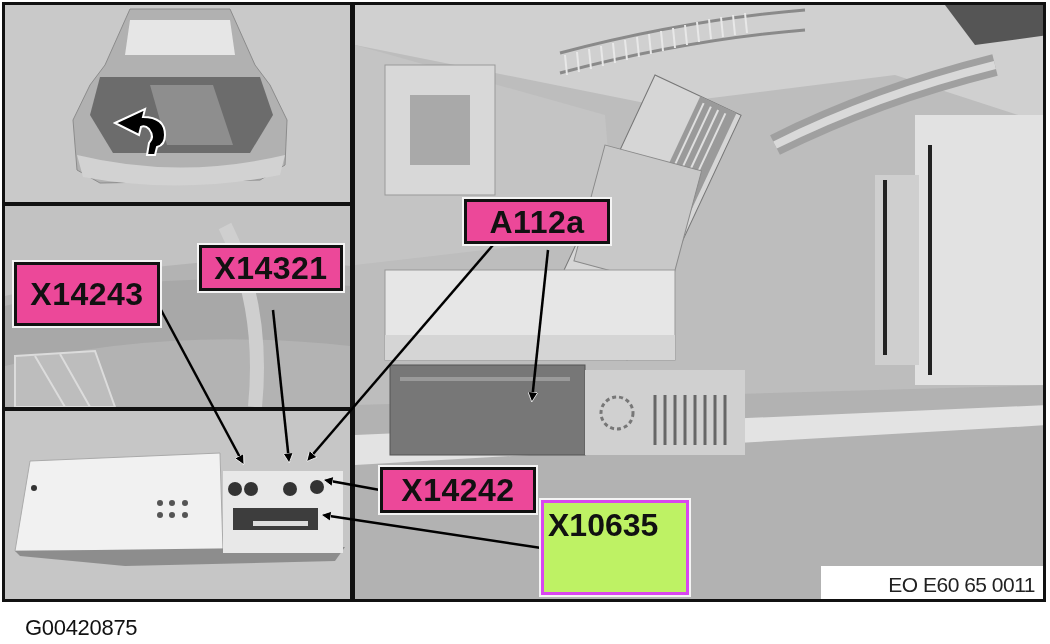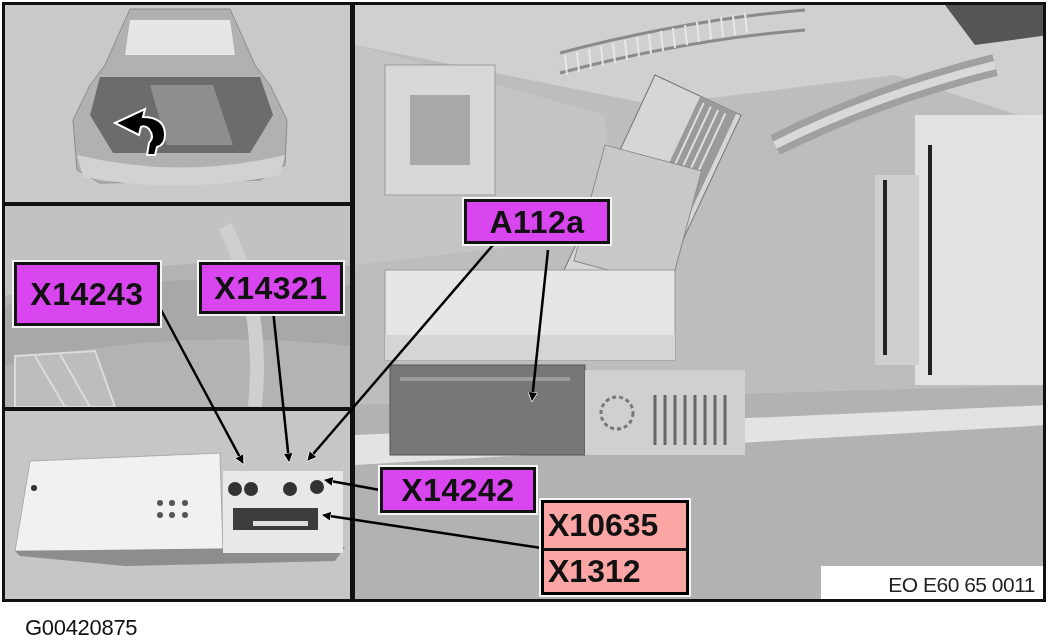--- a/index.html
+++ b/index.html
@@ -19,27 +19,27 @@
     position: absolute; left: 0; top: 0; width: 345px; height: 201px;
     background: #c9c9c9; border-bottom: 4px solid #111; box-sizing: border-box;
   }
   .inset-bottom {
     position: absolute; left: 0; top: 402px; width: 345px; height: 198px;
     background: #c6c6c6; border-top: 4px solid #111; box-sizing: border-box;
   }
   .mid-left { position: absolute; left: 0; top: 201px; width: 345px; height: 201px; }
   svg { position: absolute; left: 0; top: 0; }
   .label {
-    position: absolute; background: #d946ef; border: 3px solid #111; box-sizing: border-box;
+    position: absolute; background: #ec4899; border: 3px solid #111; box-sizing: border-box;
     font-weight: bold; font-size: 32px; color: #111; line-height: 1;
     display: flex; align-items: center; justify-content: center; letter-spacing: 0.5px;
     box-shadow: 0 0 0 2px #f4f4f4;
   }
   .label-stack {
-    position: absolute; background: #fca5a5; border: 3px solid #000000; box-sizing: border-box;
+    position: absolute; background: #bef264; border: 3px solid #d946ef; box-sizing: border-box;
     box-shadow: 0 0 0 2px #f4f4f4;
   }
   .label-stack .cell {
     height: 50%; box-sizing: border-box; display: flex; align-items: center; padding-left: 4px;
     font-weight: bold; font-size: 32px; color: #111;
   }
   .label-stack .cell + .cell { border-top: 3px solid #111; }
   .ref-code {
     position: absolute; left: 818px; top: 563px; width: 226px; height: 37px;
     background: #fff; font-size: 21px; color: #222;
@@ -214,21 +214,20 @@
       <line x1="375" y1="485" x2="320" y2="475" marker-end="url(#ah)"></line>
 
       <line x1="543" y1="544" x2="318" y2="510" marker-end="url(#ah)"></line>
     </g>
   </svg>
 
   <div class="ref-code" style="left:816px; top:561px;">EO E60 65 0011</div>
 </div>
 
 <div class="label" style="left:14px; top:262px; width:146px; height:64px; z-index:10;">X14243</div>
-<div class="label" style="left:199px; top:262px; width:144px; height:52px; z-index:10;">X14321</div>
+<div class="label" style="left:199px; top:245px; width:144px; height:46px; z-index:10;">X14321</div>
 <div class="label" style="left:464px; top:199px; width:146px; height:45px; z-index:10;">A112a</div>
 <div class="label" style="left:380px; top:467px; width:156px; height:46px; z-index:10;">X14242</div>
 <div class="label-stack" style="left:541px; top:500px; width:148px; height:95px; z-index:10;">
   <div class="cell">X10635</div>
-  <div class="cell">X1312</div>
 </div>
 
 <div class="figure-id">G00420875</div>
 
 </body></html>

